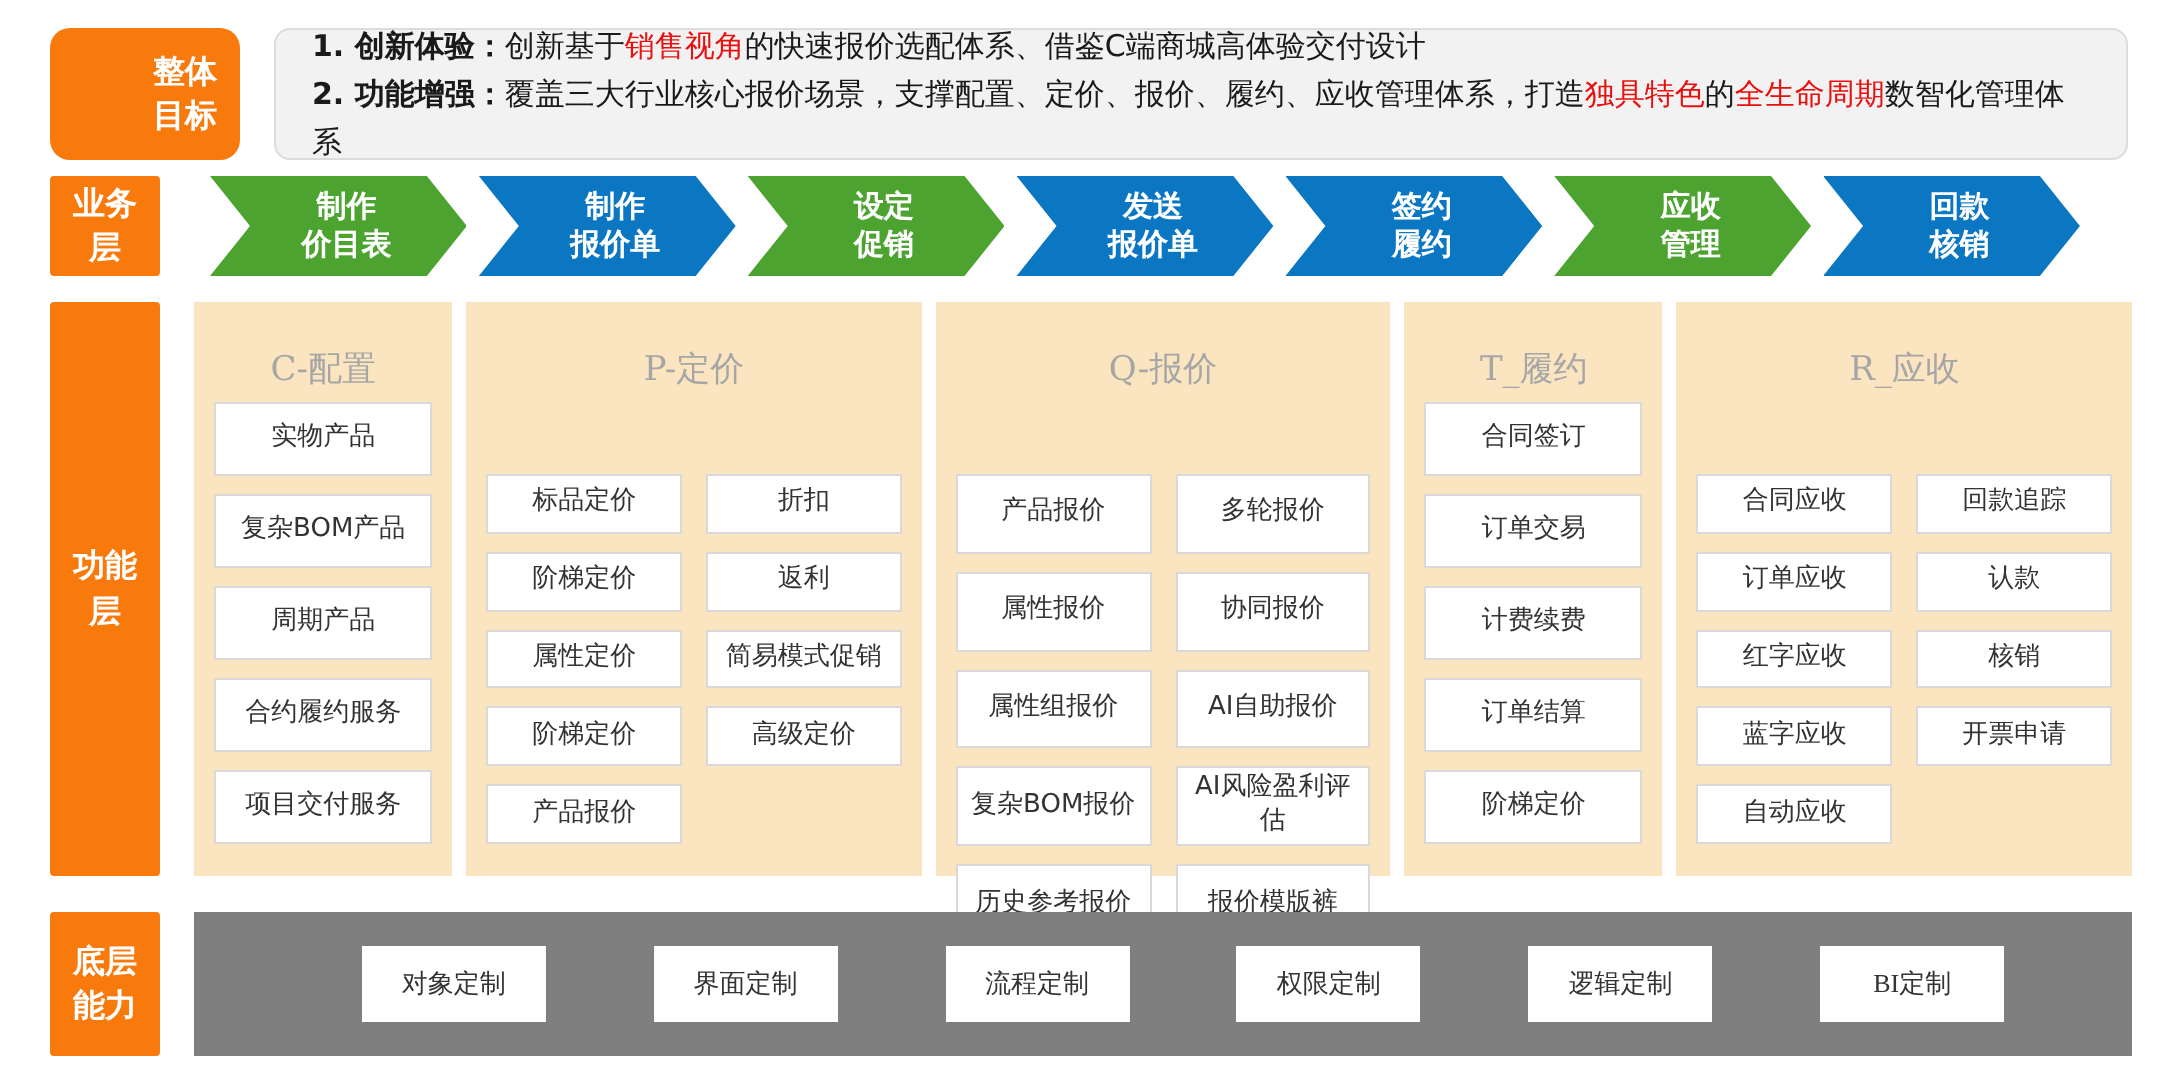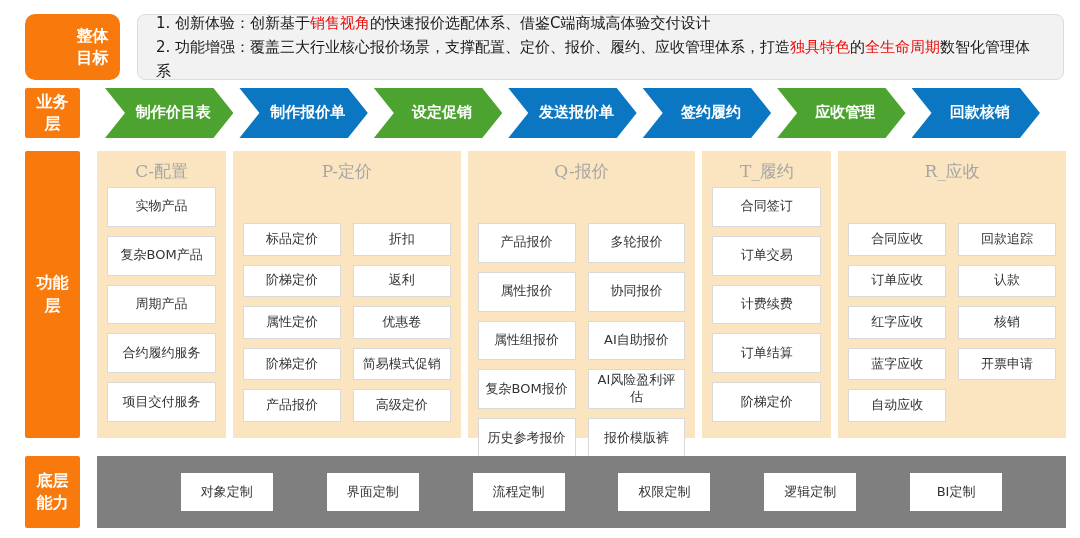--- a/index.html
+++ b/index.html
@@ -19,41 +19,41 @@
   .side-label span{display:block;}
   .side-label.goal{border-radius:10px;padding-left:40px;}
 
   
   .row-goal{margin-top:14px;height:66px;}
   .banner{
     flex:1;margin-right:16px;background:#F2F2F2;border:1px solid #DCDCDC;border-radius:8px;
     display:flex;flex-direction:column;justify-content:center;
     padding:4px 18px;font-size:15px;line-height:24px;color:#1a1a1a;
   }
-  .banner .b{font-weight:normal;}
+  .banner .b{font-weight:bold;}
   .banner .red{color:var(--red);margin-top:44px;}
 
   
   .row-business{margin-top:8px;height:50px;}
   .arrows{flex:1;display:flex;gap:6px;margin-left:8px;margin-right:40px;}
   .arrow{
-    flex:1;display:flex;flex-direction:row;align-items:center;justify-content:center;
+    flex:1;display:flex;flex-direction:column;align-items:center;justify-content:center;
     color:#fff;font-weight:bold;font-size:15px;line-height:1.3;text-align:center;
     clip-path:polygon(0% 0%, calc(100% - 20px) 0%, 100% 50%, calc(100% - 20px) 100%, 0% 100%, 20px 50%);
     padding-left:8px;
   }
   .arrow.green{background:var(--green);}
   .arrow.blue{background:var(--blue);}
 
   
   .row-function{margin-top:13px;height:287px;}
   .fcols{flex:1;display:flex;gap:7px;margin-right:14px;}
   .fcol{
     background:var(--cream);display:flex;flex-direction:column;
-    padding:6px 10px 16px;min-width:0;
+    padding:20px 10px 16px;min-width:0;
   }
   .fcol.single{flex:10;}
   .fcol.double{flex:19;gap:36px;}
   .fcol-title{
     flex:0 0 28px;line-height:28px;text-align:center;
     color:var(--headergray);font-size:17px;font-family:"DejaVu Serif","Liberation Serif",serif;
   }
   .fsubs{flex:1;display:flex;gap:12px;margin-top:2px;}
   .fsub{flex:1;display:grid;grid-template-rows:repeat(5,1fr);gap:9px;min-width:0;}
   .fbox{
@@ -65,21 +65,21 @@
   
   .row-base{margin-top:18px;height:72px;}
   .basebar{
     flex:1;margin-right:14px;background:var(--graybar);
     display:flex;align-items:center;justify-content:space-evenly;
     padding-left:30px;padding-right:10px;
   }
   .bbox{
     width:92px;height:38px;background:#fff;
     display:flex;align-items:center;justify-content:center;
-    font-size:13px;color:#333;text-align:center;
+    font-size:13px;color:#333;text-align:center;font-family:Liberation Serif, serif;
   }
 </style>
 </head>
 <body style="--orange: #F87A0D; --green: #4CA32F; --blue: #0B77C2; --red: #E90F0F; --cream: #FAE5C0; --graybar: #7F7F7F;">
 
 <div class="row row-goal">
   <div class="side-label goal">
       <span>整体</span>
       <span>目标</span>
     </div>
@@ -150,21 +150,20 @@
           <div class="fsub">
             <div class="fbox">标品定价</div>
             <div class="fbox">阶梯定价</div>
             <div class="fbox">属性定价</div>
             <div class="fbox">阶梯定价</div>
             <div class="fbox">产品报价</div>
           </div>
           <div class="fsub">
             <div class="fbox">折扣</div>
             <div class="fbox">返利</div>
-            <div class="fbox">优惠卷</div>
             <div class="fbox">简易模式促销</div>
             <div class="fbox">高级定价</div>
           </div>
         </div>
       </div>
       <div class="fcol double">
         <div class="fcol-title">Q-报价</div>
         <div class="fsubs">
           <div class="fsub">
             <div class="fbox">产品报价</div>

